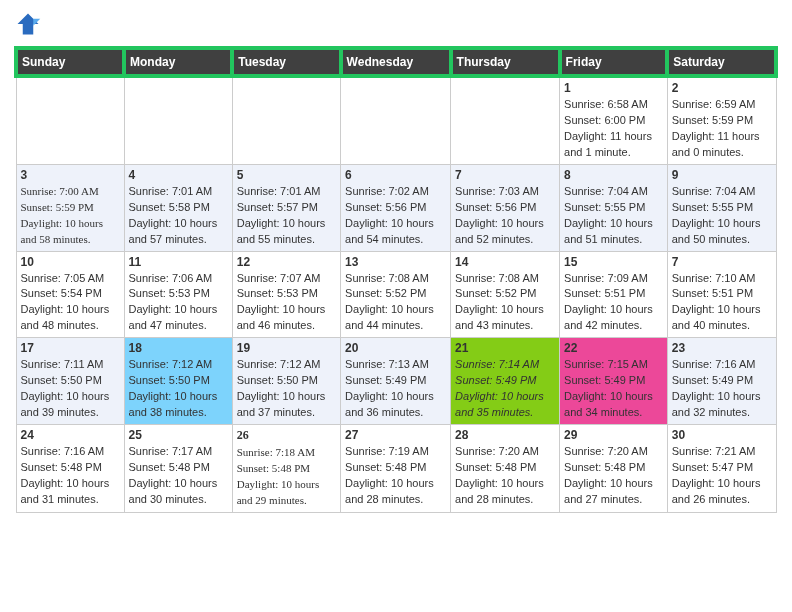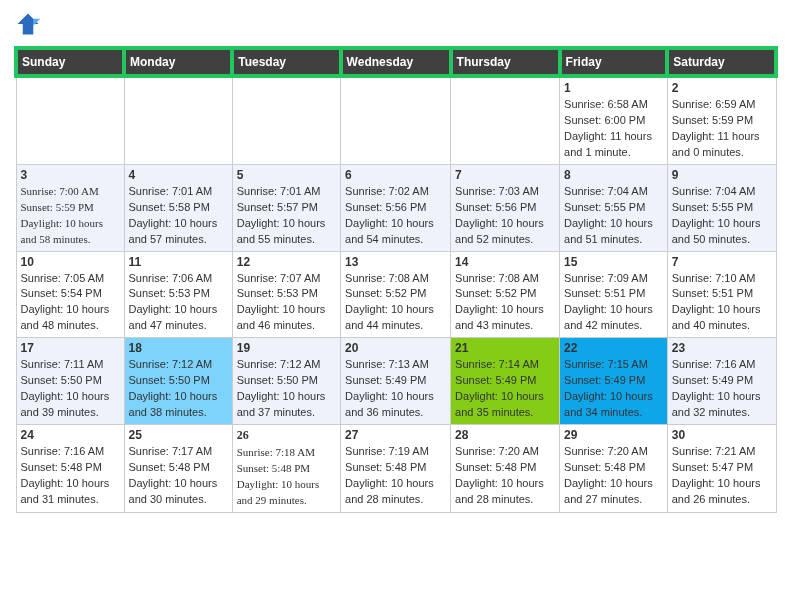--- a/index.html
+++ b/index.html
@@ -287,26 +287,26 @@
           </td>
           <td style="background: rgb(238, 242, 250);">
             <span class="day-number">20</span>
             <div class="day-info" style="white-space: pre-line;">Sunrise: 7:13 AM
 Sunset: 5:49 PM
 Daylight: 10 hours
 and 36 minutes.</div>
           </td>
           <td style="background: #84cc16;">
             <span class="day-number">21</span>
-            <div class="day-info" style="white-space: pre-line;">Sunrise: 7:14 AM
+            <div class="day-info" style="white-space: pre-line; font-style: italic;">Sunrise: 7:14 AM
 Sunset: 5:49 PM
 Daylight: 10 hours
 and 35 minutes.</div>
           </td>
-          <td style="background: #0ea5e9;">
+          <td style="background: #ec4899;">
             <span class="day-number">22</span>
             <div class="day-info" style="white-space: pre-line;">Sunrise: 7:15 AM
 Sunset: 5:49 PM
 Daylight: 10 hours
 and 34 minutes.</div>
           </td>
           <td style="background: rgb(238, 242, 250);">
             <span class="day-number">23</span>
             <div class="day-info" style="white-space: pre-line;">Sunrise: 7:16 AM
 Sunset: 5:49 PM

